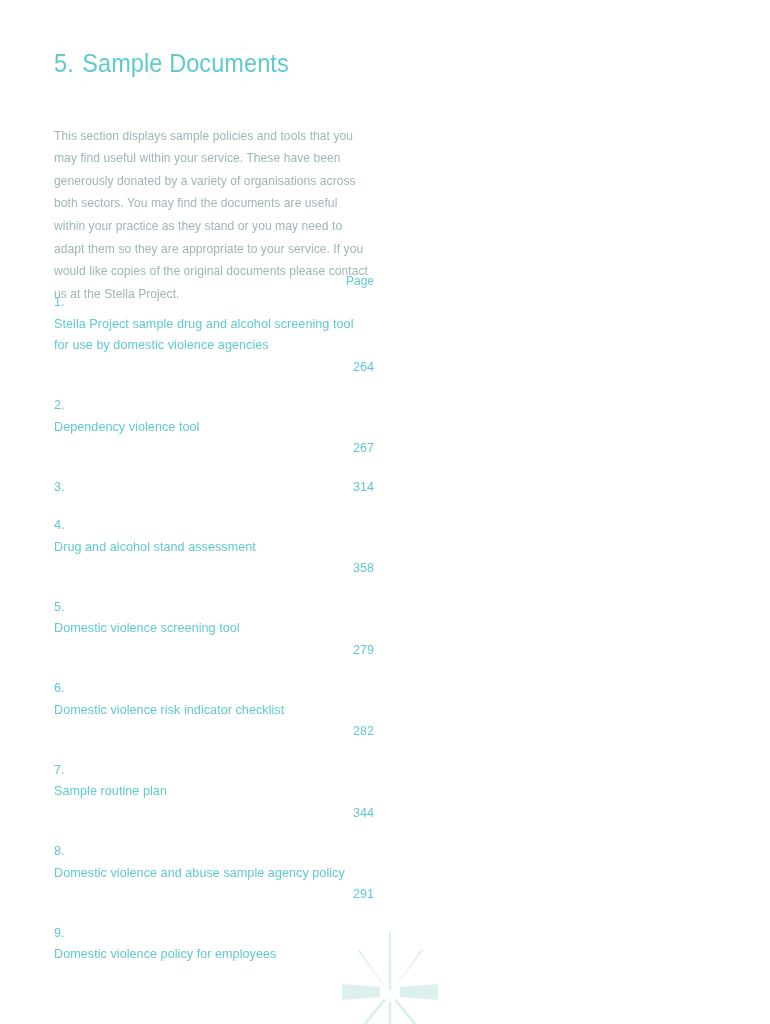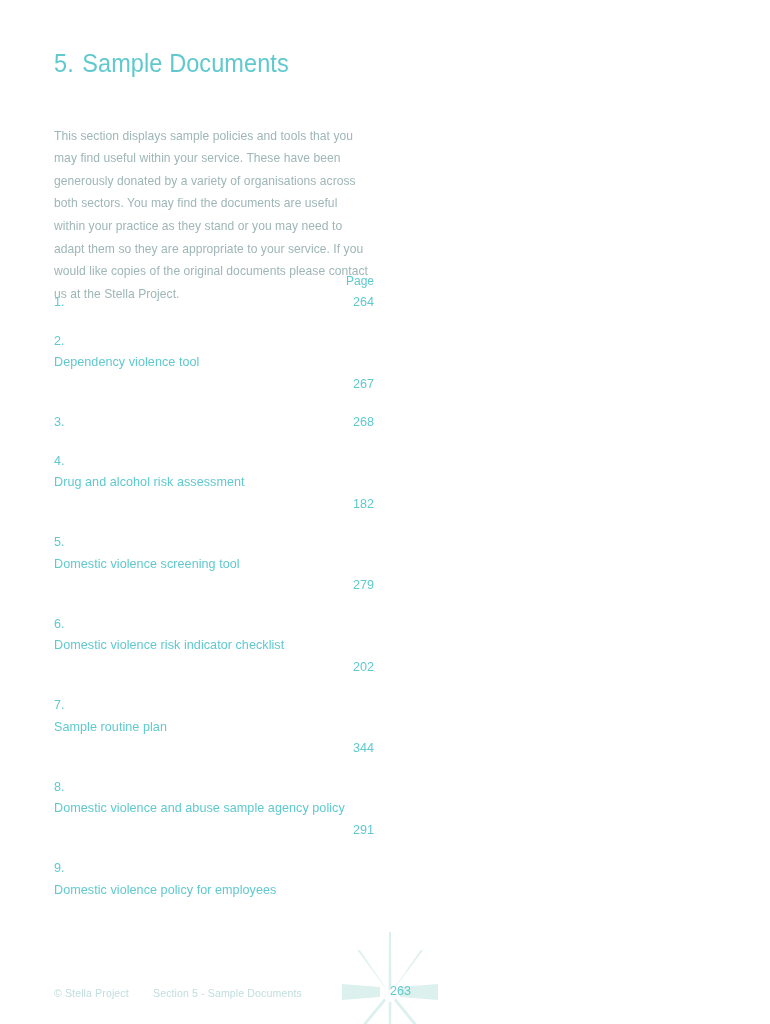--- a/index.html
+++ b/index.html
@@ -175,36 +175,32 @@
     <span class="num">5.</span><span>Sample Documents</span>
   </div>
 
   <p class="intro">This section displays sample policies and tools that you may find useful within your service. These have been generously donated by a variety of organisations across both sectors. You may find the documents are useful within your practice as they stand or you may need to adapt them so they are appropriate to your service. If you would like copies of the original documents please contact us at the Stella Project.</p>
 
   <div class="toc">
     <div class="toc-head">
       <span class="page-label">Page</span>
     </div>
     <div id="toc-rows">
-        <div class="toc-row"><span class="idx">1.</span><span class="title"></span><span class="pg">264</span></div>
+        <div class="toc-row"><span class="idx">1.</span><span class="title"><span class="line">Stella Project sample drug and alcohol screening tool</span><span class="line">for use by domestic violence agencies</span></span><span class="pg">264</span></div>
         <div class="toc-row"><span class="idx">2.</span><span class="title"><span class="line">Dependency violence tool</span></span><span class="pg">267</span></div>
-        <div class="toc-row"><span class="idx">3.</span><span class="title"></span><span class="pg">268</span></div>
-        <div class="toc-row"><span class="idx">4.</span><span class="title"><span class="line">Drug and alcohol risk assessment</span></span><span class="pg">182</span></div>
+        <div class="toc-row"><span class="idx">3.</span><span class="title"></span><span class="pg">314</span></div>
+        <div class="toc-row"><span class="idx">4.</span><span class="title"><span class="line">Drug and alcohol stand assessment</span></span><span class="pg">358</span></div>
         <div class="toc-row"><span class="idx">5.</span><span class="title"><span class="line">Domestic violence screening tool</span></span><span class="pg">279</span></div>
-        <div class="toc-row"><span class="idx">6.</span><span class="title"><span class="line">Domestic violence risk indicator checklist</span></span><span class="pg">202</span></div>
+        <div class="toc-row"><span class="idx">6.</span><span class="title"><span class="line">Domestic violence risk indicator checklist</span></span><span class="pg">282</span></div>
         <div class="toc-row"><span class="idx">7.</span><span class="title"><span class="line">Sample routine plan</span></span><span class="pg">344</span></div>
         <div class="toc-row"><span class="idx">8.</span><span class="title"><span class="line">Domestic violence and abuse sample agency policy</span></span><span class="pg">291</span></div>
         <div class="toc-row"><span class="idx">9.</span><span class="title"><span class="line">Domestic violence policy for employees</span></span></div>
       </div>
   </div>
 
-  <div class="footer">
-    <span class="copyright">© Stella Project</span>
-    <span class="section-name">Section 5 - Sample Documents</span>
-  </div>
 
   <svg class="starburst" viewBox="0 0 120 92">
     <g fill="#DCF0EE">
 
       <polygon points="58.6,58 61.4,58 61.0,0 59.0,0"></polygon>
 
       <polygon points="64.5,55.5 66.5,53.5 93.5,17.5 90.5,18.5"></polygon>
 
       <polygon points="70,55 70,65 108,68 108,52"></polygon>
 
@@ -213,17 +209,14 @@
       <polygon points="58.6,70 61.4,70 61.0,104 59.0,104"></polygon>
 
       <polygon points="54.0,66.5 56.0,68.5 30.0,100 27.5,98.5"></polygon>
 
       <polygon points="50,55 50,65 12,68 12,52"></polygon>
 
       <polygon points="55.5,55.5 53.5,53.5 27.0,17.5 30.0,18.5"></polygon>
     </g>
   </svg>
 
-  <div class="folio">
-    <span class="folio-num">263</span>
-  </div>
 
 </div>
 
 </body></html>

